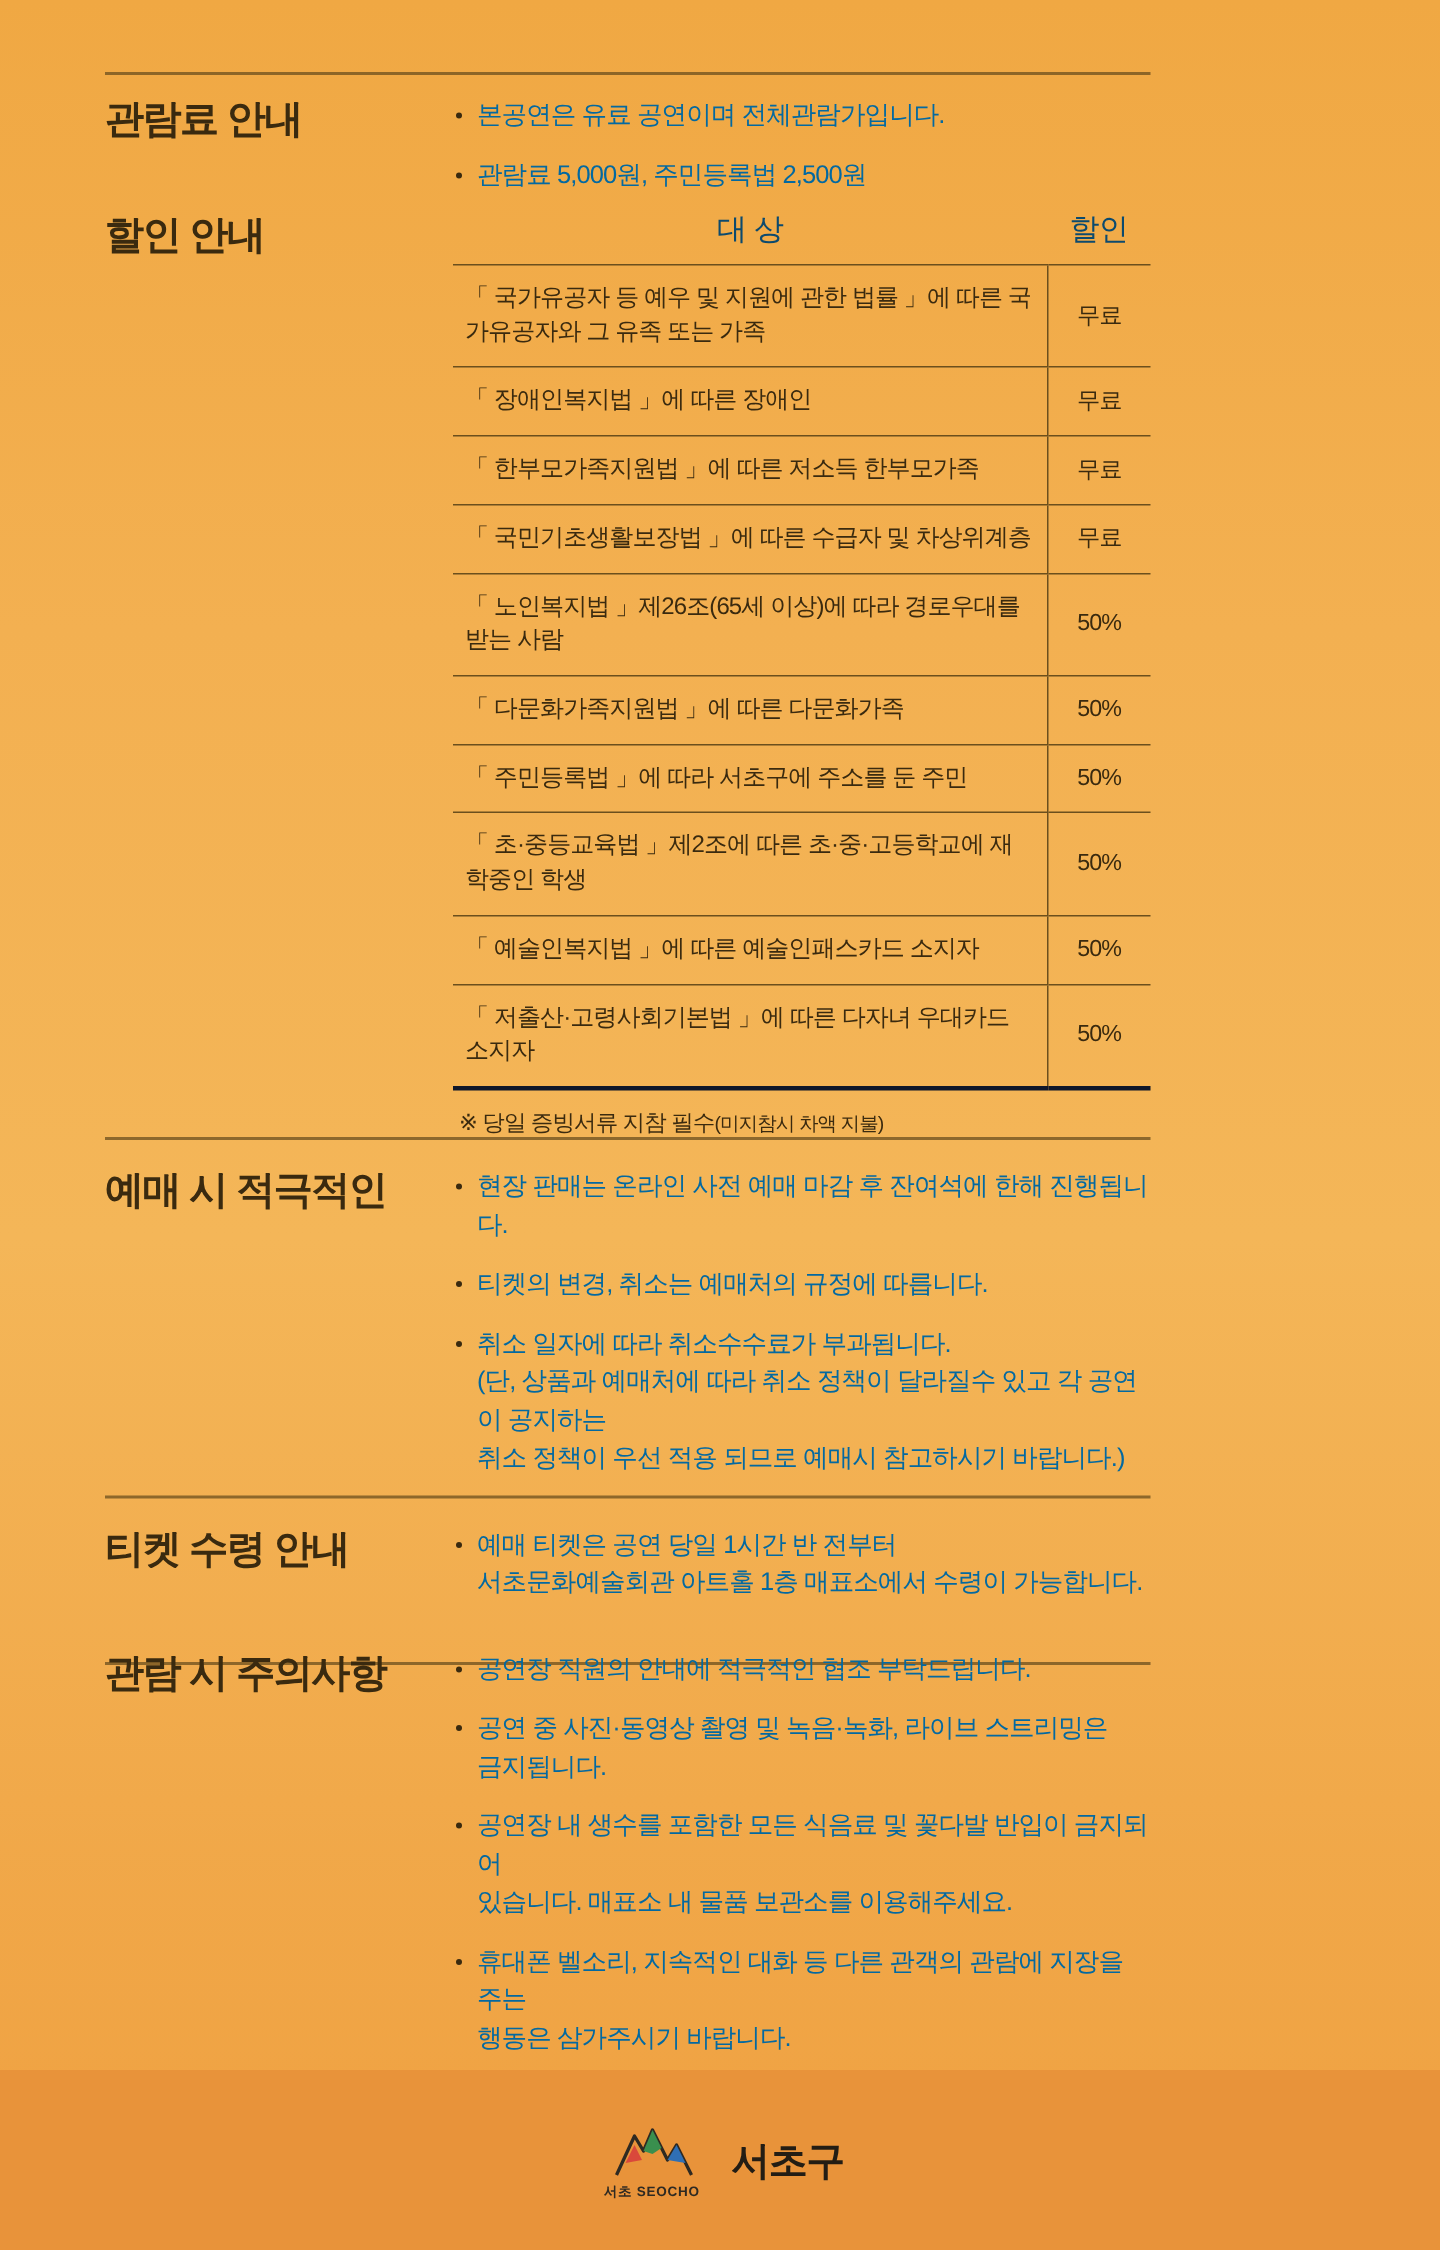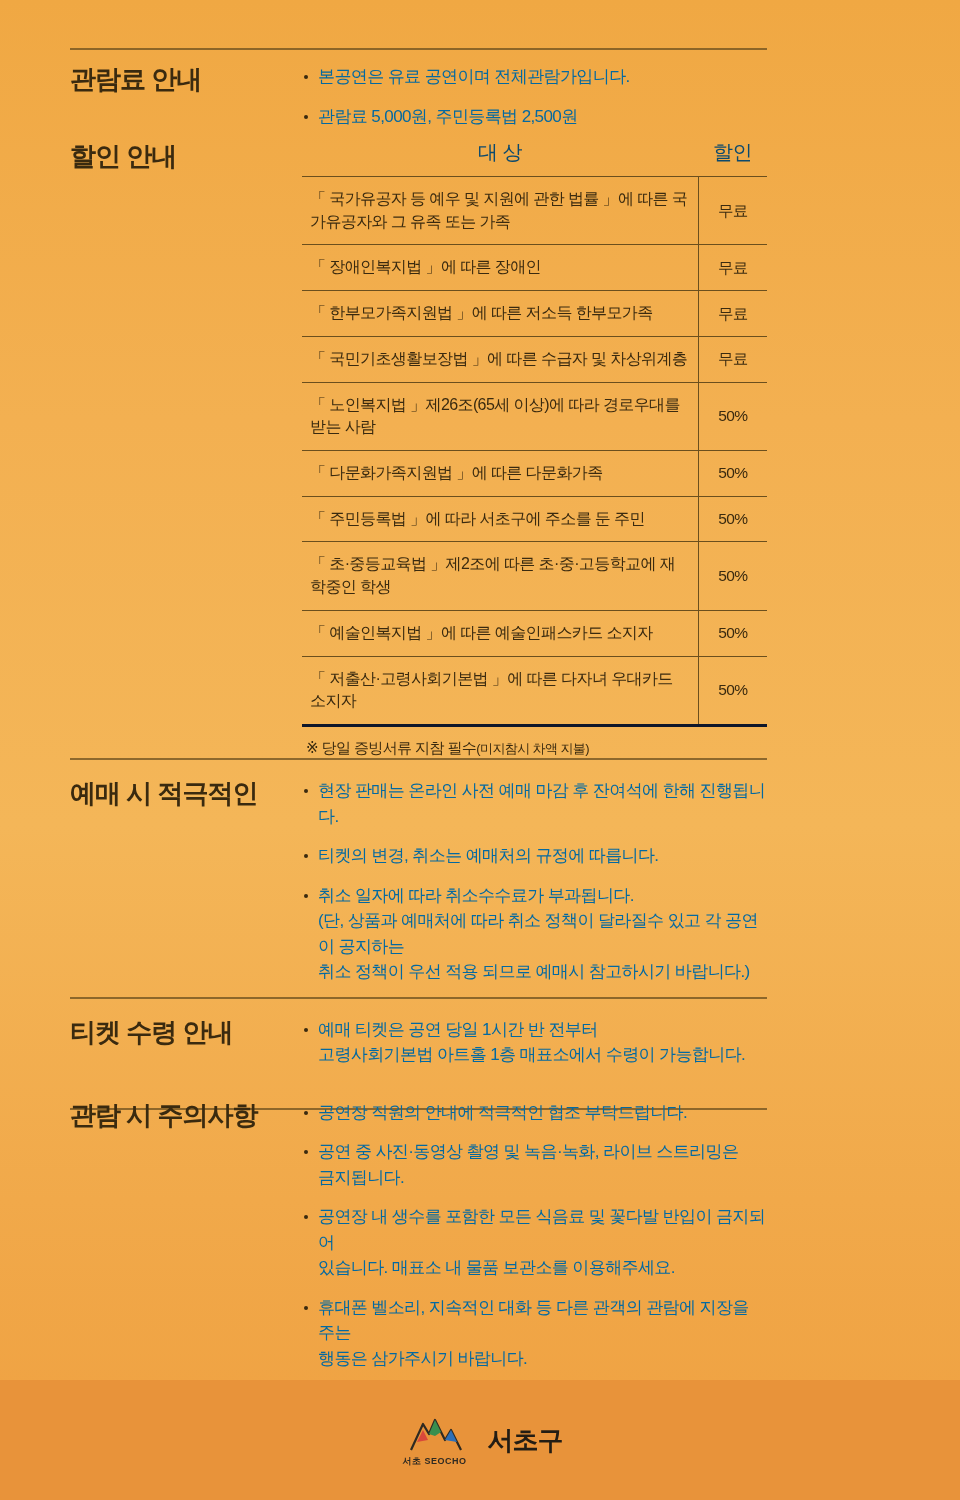--- a/index.html
+++ b/index.html
@@ -253,21 +253,21 @@
   </div>
 
   <div class="rule" style="top:997px;"></div>
   <div class="section" style="padding-top:18px;">
     <div class="col-head">
       <div class="head-title">티켓 수령 안내</div>
     </div>
     <div class="col-body">
       <ul class="bullets">
         <li>예매 티켓은 공연 당일 1시간 반 전부터
-고령사회기본법 아트홀 1층 매표소에서 수령이 가능합니다.</li>
+서초문화예술회관 아트홀 1층 매표소에서 수령이 가능합니다.</li>
       </ul>
     </div>
   </div>
 
   <div class="rule" style="top:1108px;"></div>
   <div class="section" style="padding-top:18px;">
     <div class="col-head">
       <div class="head-title">관람 시 주의사항</div>
     </div>
     <div class="col-body">

